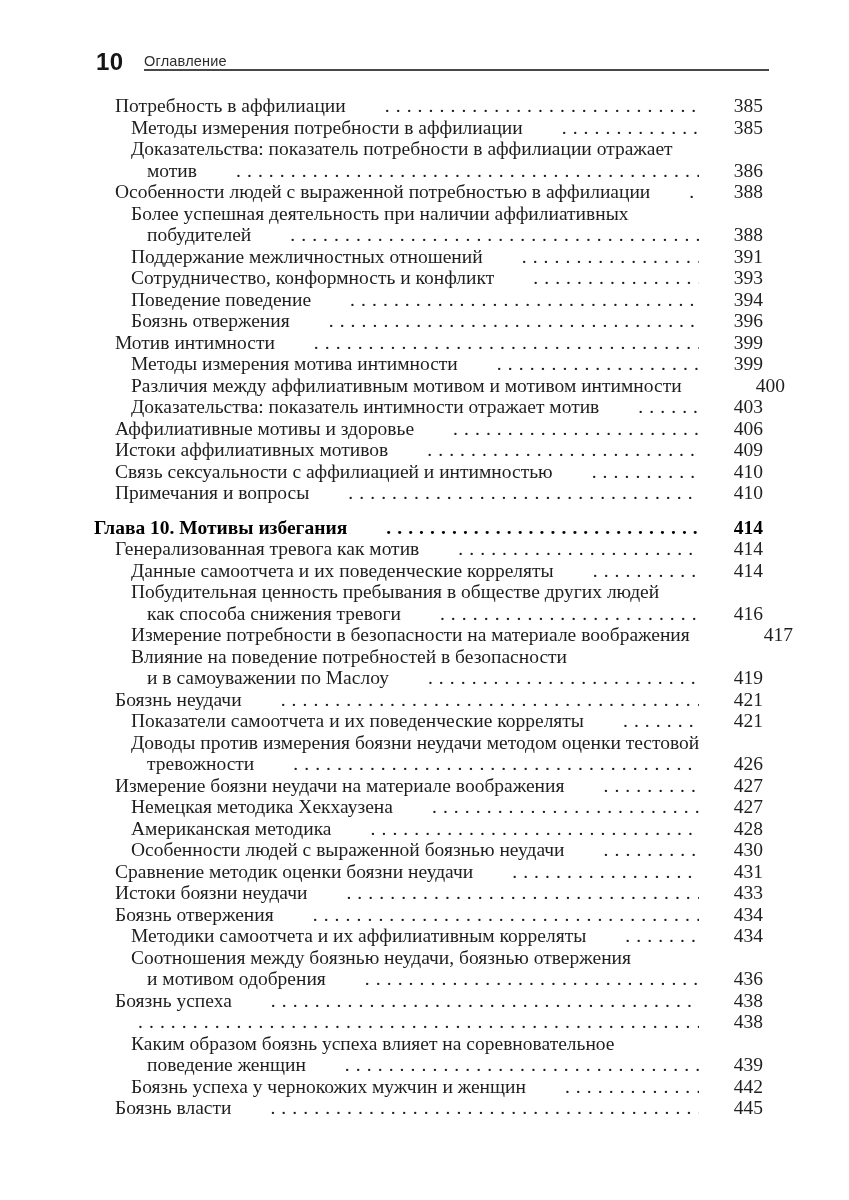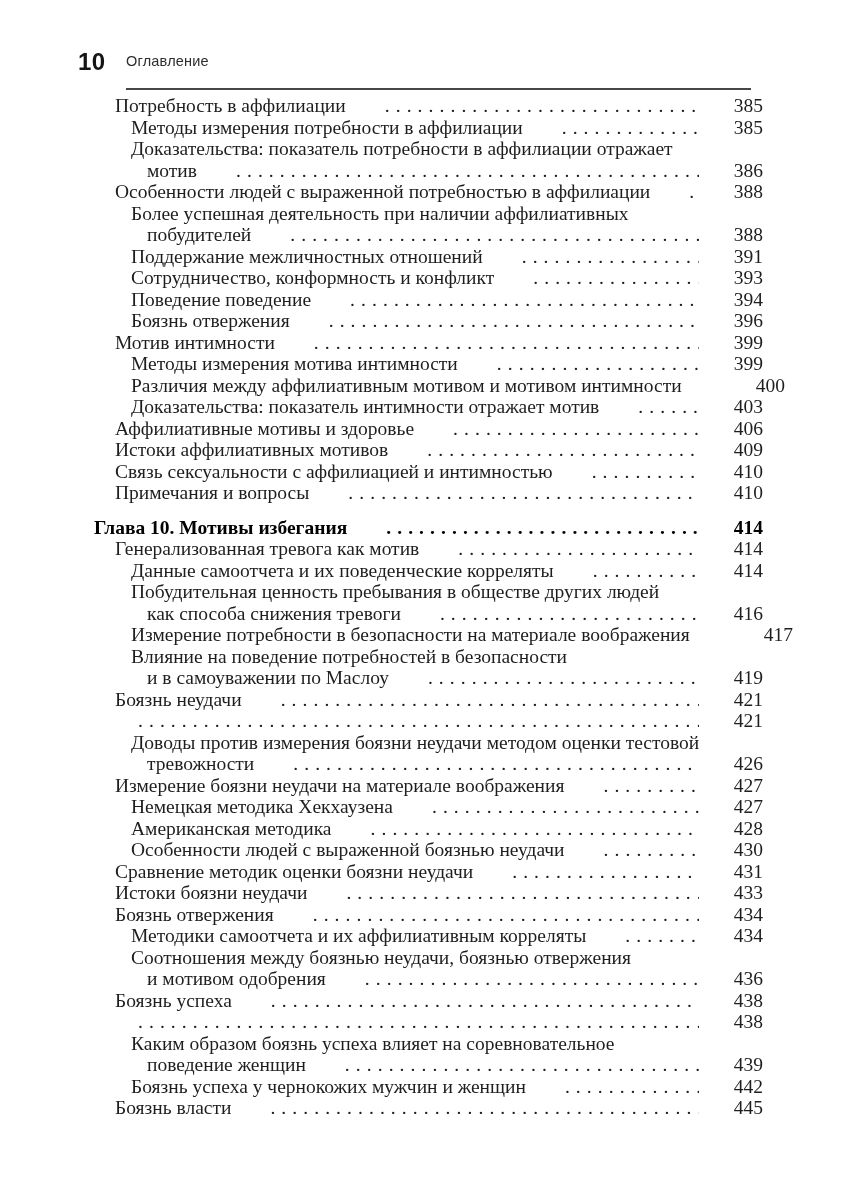--- a/index.html
+++ b/index.html
@@ -16,40 +16,40 @@
   }
   .page {
     position: absolute;
     inset: 0;
     background: #ffffff;
   }
 
   
   .hdr {
     position: absolute;
-    left: 78px;
+    left: 96px;
     top: 49px;
     width: 673px;
     display: flex;
     align-items: flex-start;
   }
   .hdr-pagenum {
     font-family: "Liberation Sans", sans-serif;
     font-weight: 700;
     font-size: 24px;
     line-height: 26px;
     color: #151515;
     width: 48px;
     flex: 0 0 48px;
     letter-spacing: 0.5px;
   }
   .hdr-right {
     flex: 1;
     padding-top: 4px;
-    padding-bottom: 19px;
+    padding-bottom: 0;
     border-bottom: 2px solid #474747;
   }
   .hdr-title {
     font-family: "Liberation Sans", sans-serif;
     font-size: 14.5px;
     line-height: 16px;
     color: #2d2d2d;
     letter-spacing: 0.2px;
   }
 
@@ -281,20 +281,21 @@
       </div>
       <div class="entry section">
         <div class="line">
           <span class="txt">Боязнь неудачи</span>
           <span class="dots"></span>
           <span class="pg">421</span>
         </div>
       </div>
       <div class="entry subsection">
         <div class="line">
+          <span class="txt">Показатели самоотчета и их поведенческие корреляты</span>
           <span class="dots"></span>
           <span class="pg">421</span>
         </div>
       </div>
       <div class="entry subsection">
         <div class="line">
           <span class="txt">Доводы против измерения боязни неудачи методом оценки тестовой</span>
         </div>
         <div class="line cont">
           <span class="txt">тревожности</span>

